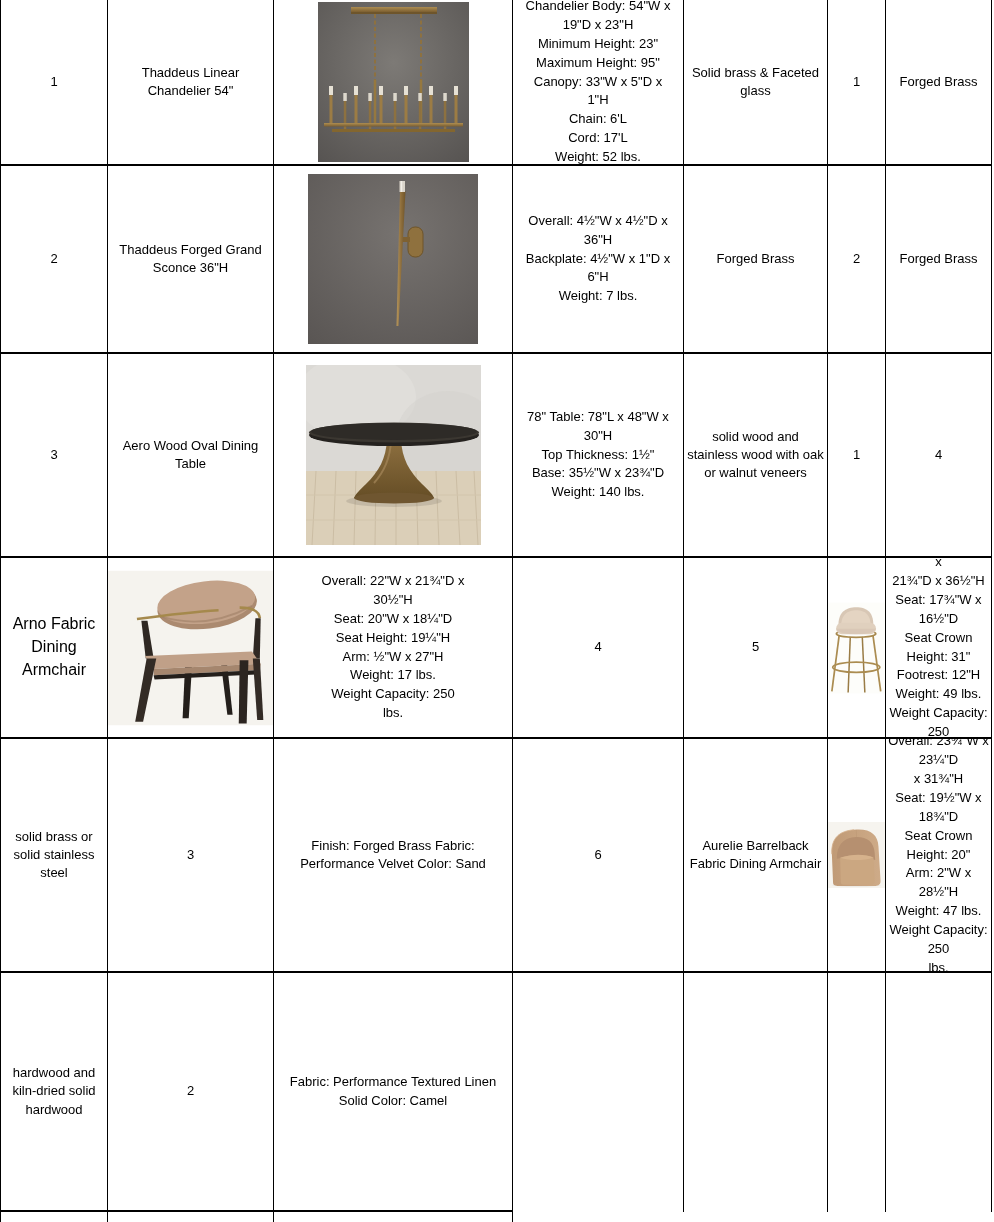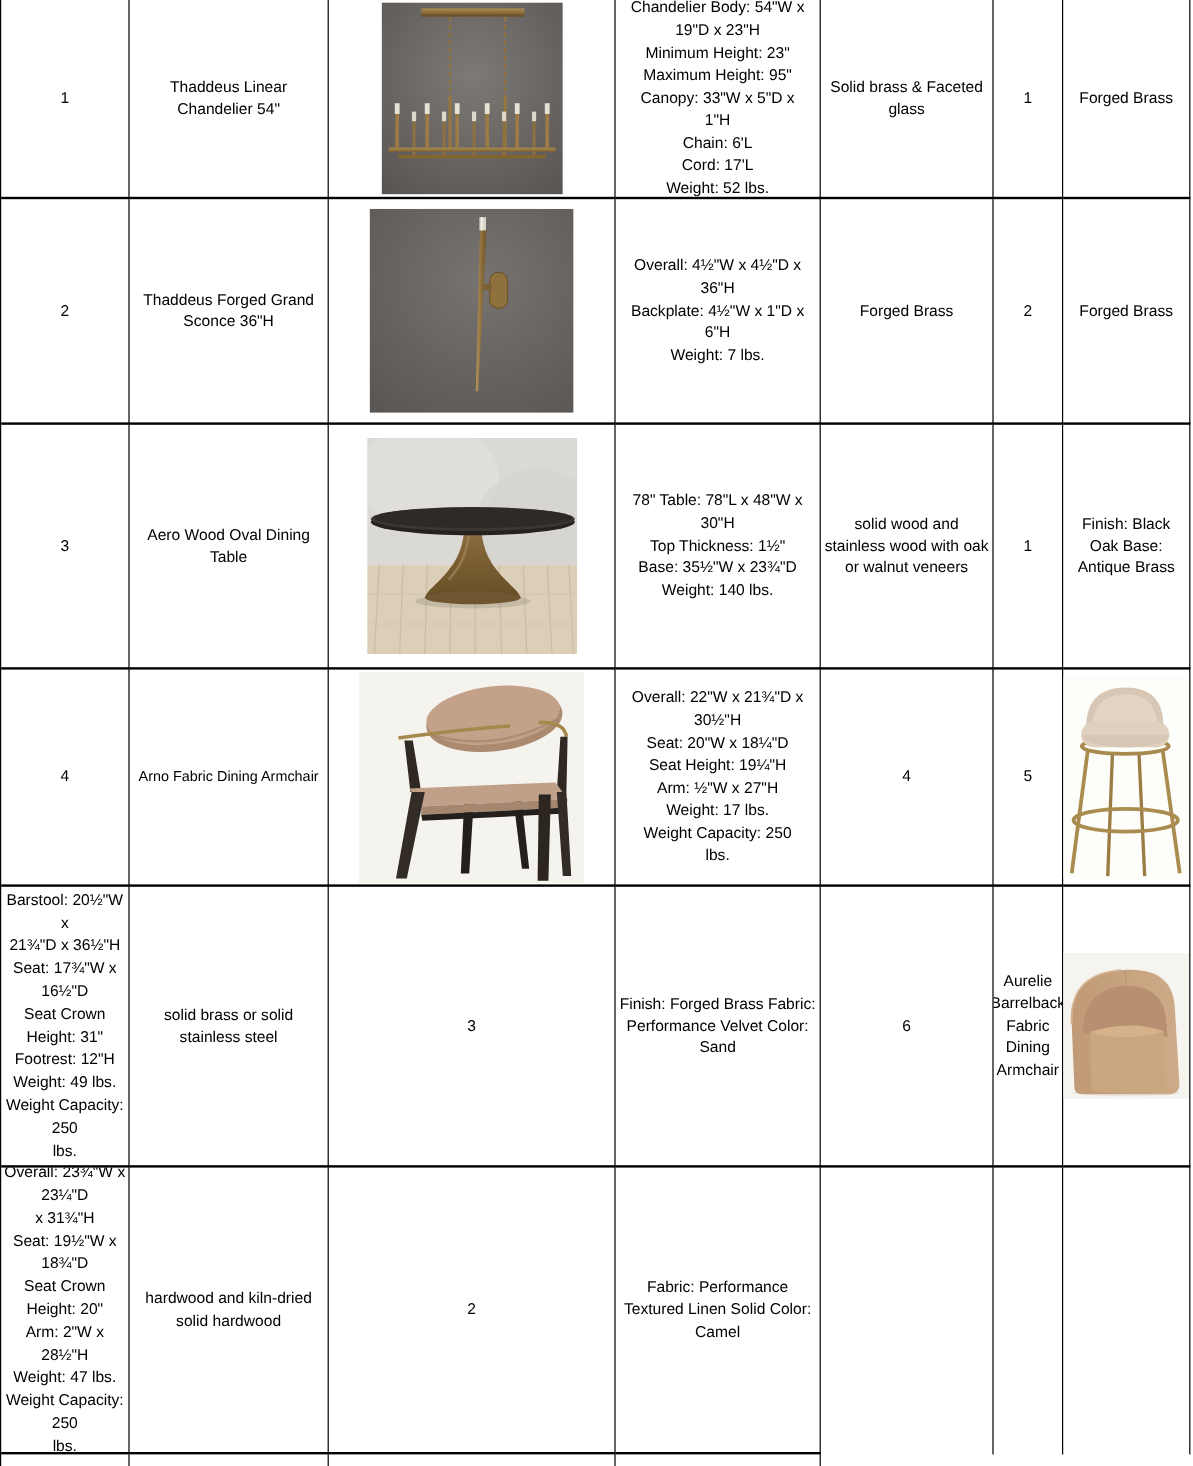--- a/index.html
+++ b/index.html
@@ -16,21 +16,21 @@
   }
   .cell{
     box-sizing:border-box;border-right:1px solid #000;border-bottom:2px solid #000;
     display:flex;align-items:center;justify-content:center;
     text-align:center;font-size:13px;line-height:1.42;padding:2px 3px;overflow:hidden;
   }
   .cell.specs{white-space:pre-line;line-height:1.46;padding:2px 1px;}
   .cell.materials{line-height:1.4;}
   .cell.finish{line-height:1.4;padding:2px 2px;}
   .cell.photo{padding:0;}
-  .cell.name.compact{font-size:12px;padding:2px 0;letter-spacing:0;}
+  .cell.name.compact{font-size:16px;padding:2px 0;letter-spacing:0;}
   .cell.sliver{border-bottom:none;}
   svg{display:block;}
 </style>
 </head>
 <body>
 
 <div class="page">
   <div class="grid" id="grid">
       <div class="cell num">1</div>
       <div class="cell name">Thaddeus Linear Chandelier 54"</div>
@@ -166,21 +166,20 @@
     <ellipse cx="88" cy="66.5" rx="83" ry="8.5" fill="#2e2b27"></ellipse>
   </svg>
 </div>
       <div class="cell specs">78" Table: 78"L x 48"W x
 30"H
 Top Thickness: 1½"
 Base: 35½"W x 23¾"D
 Weight: 140 lbs.</div>
       <div class="cell materials">solid wood and stainless wood with oak or walnut veneers</div>
       <div class="cell qty">1</div>
-      <div class="cell finish">Finish: Black Oak Base: Antique Brass</div>
       <div class="cell num">4</div>
       <div class="cell name compact">Arno Fabric Dining Armchair</div>
       <div class="cell photo">
   <svg width="188" height="176" viewBox="0 0 188 176" aria-hidden="true">
     <rect width="188" height="176" fill="#f5f3ee"></rect>
     <ellipse cx="113" cy="40" rx="57" ry="26" fill="#ab8a70" transform="rotate(-7 113 40)"></ellipse>
     <ellipse cx="112" cy="36" rx="56" ry="24" fill="#c3a289" transform="rotate(-7 112 36)"></ellipse>
     <path d="M60,52 Q112,68 164,40" stroke="#9e7f66" stroke-width="2" fill="none" opacity="0.6"></path>
     <path d="M33,55 C70,50 110,46 126,45" stroke="#a5894c" stroke-width="3" fill="none"></path>
     <path d="M150,42 C166,42 172,46 173,54" stroke="#a5894c" stroke-width="3" fill="none"></path>

